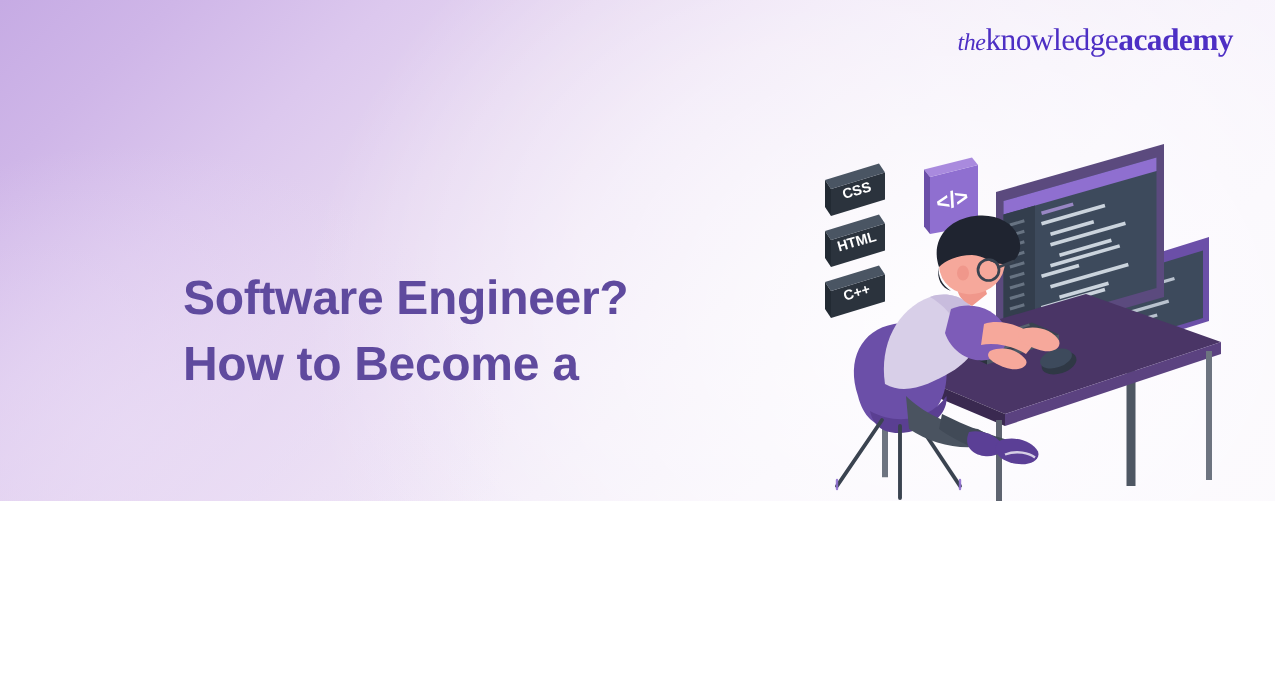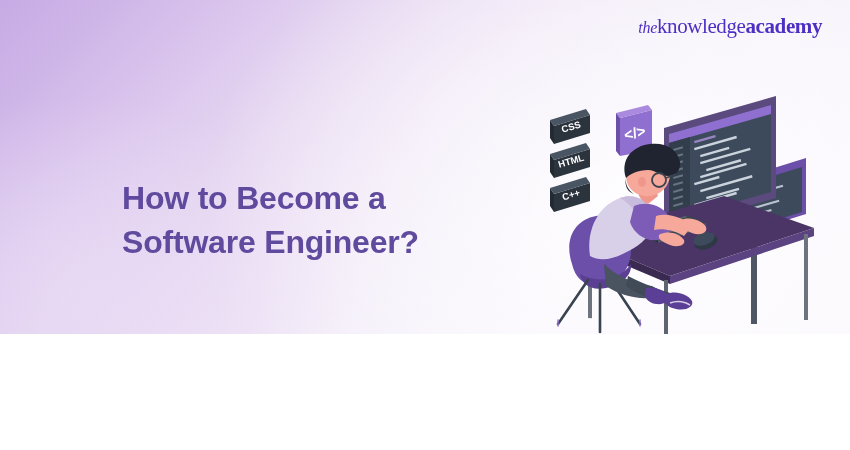--- a/index.html
+++ b/index.html
@@ -108,22 +108,22 @@
 <div id="banner">
 
   <div id="bg-wash"></div>
   <div id="bg-wash-2"></div>
 
   <div id="logo">
     <span class="the">the</span><span class="knowledge">knowledge</span><span class="academy">academy</span>
   </div>
 
   <div id="headline">
+    <span class="line">Software Engineer?</span>
     <span class="line">How to Become a</span>
-    <span class="line">Software Engineer?</span>
   </div>
 
   <div id="illustration">
     <svg width="310" height="260" viewBox="0 0 310 260" xmlns="http://www.w3.org/2000/svg">
 
       <g>
         <polygon points="26,38 62,27 62,45 26,56" fill="#2b333d"></polygon>
         <polygon points="26,38 62,27 58,21 22,32" fill="#4a5563"></polygon>
         <polygon points="22,32 26,38 26,56 22,50" fill="#222a33"></polygon>
         <text x="44" y="42" font-family="Liberation Sans, sans-serif" font-size="9.5" font-weight="bold" fill="#ffffff" text-anchor="middle" transform="rotate(-16 44 42)">CSS</text>

